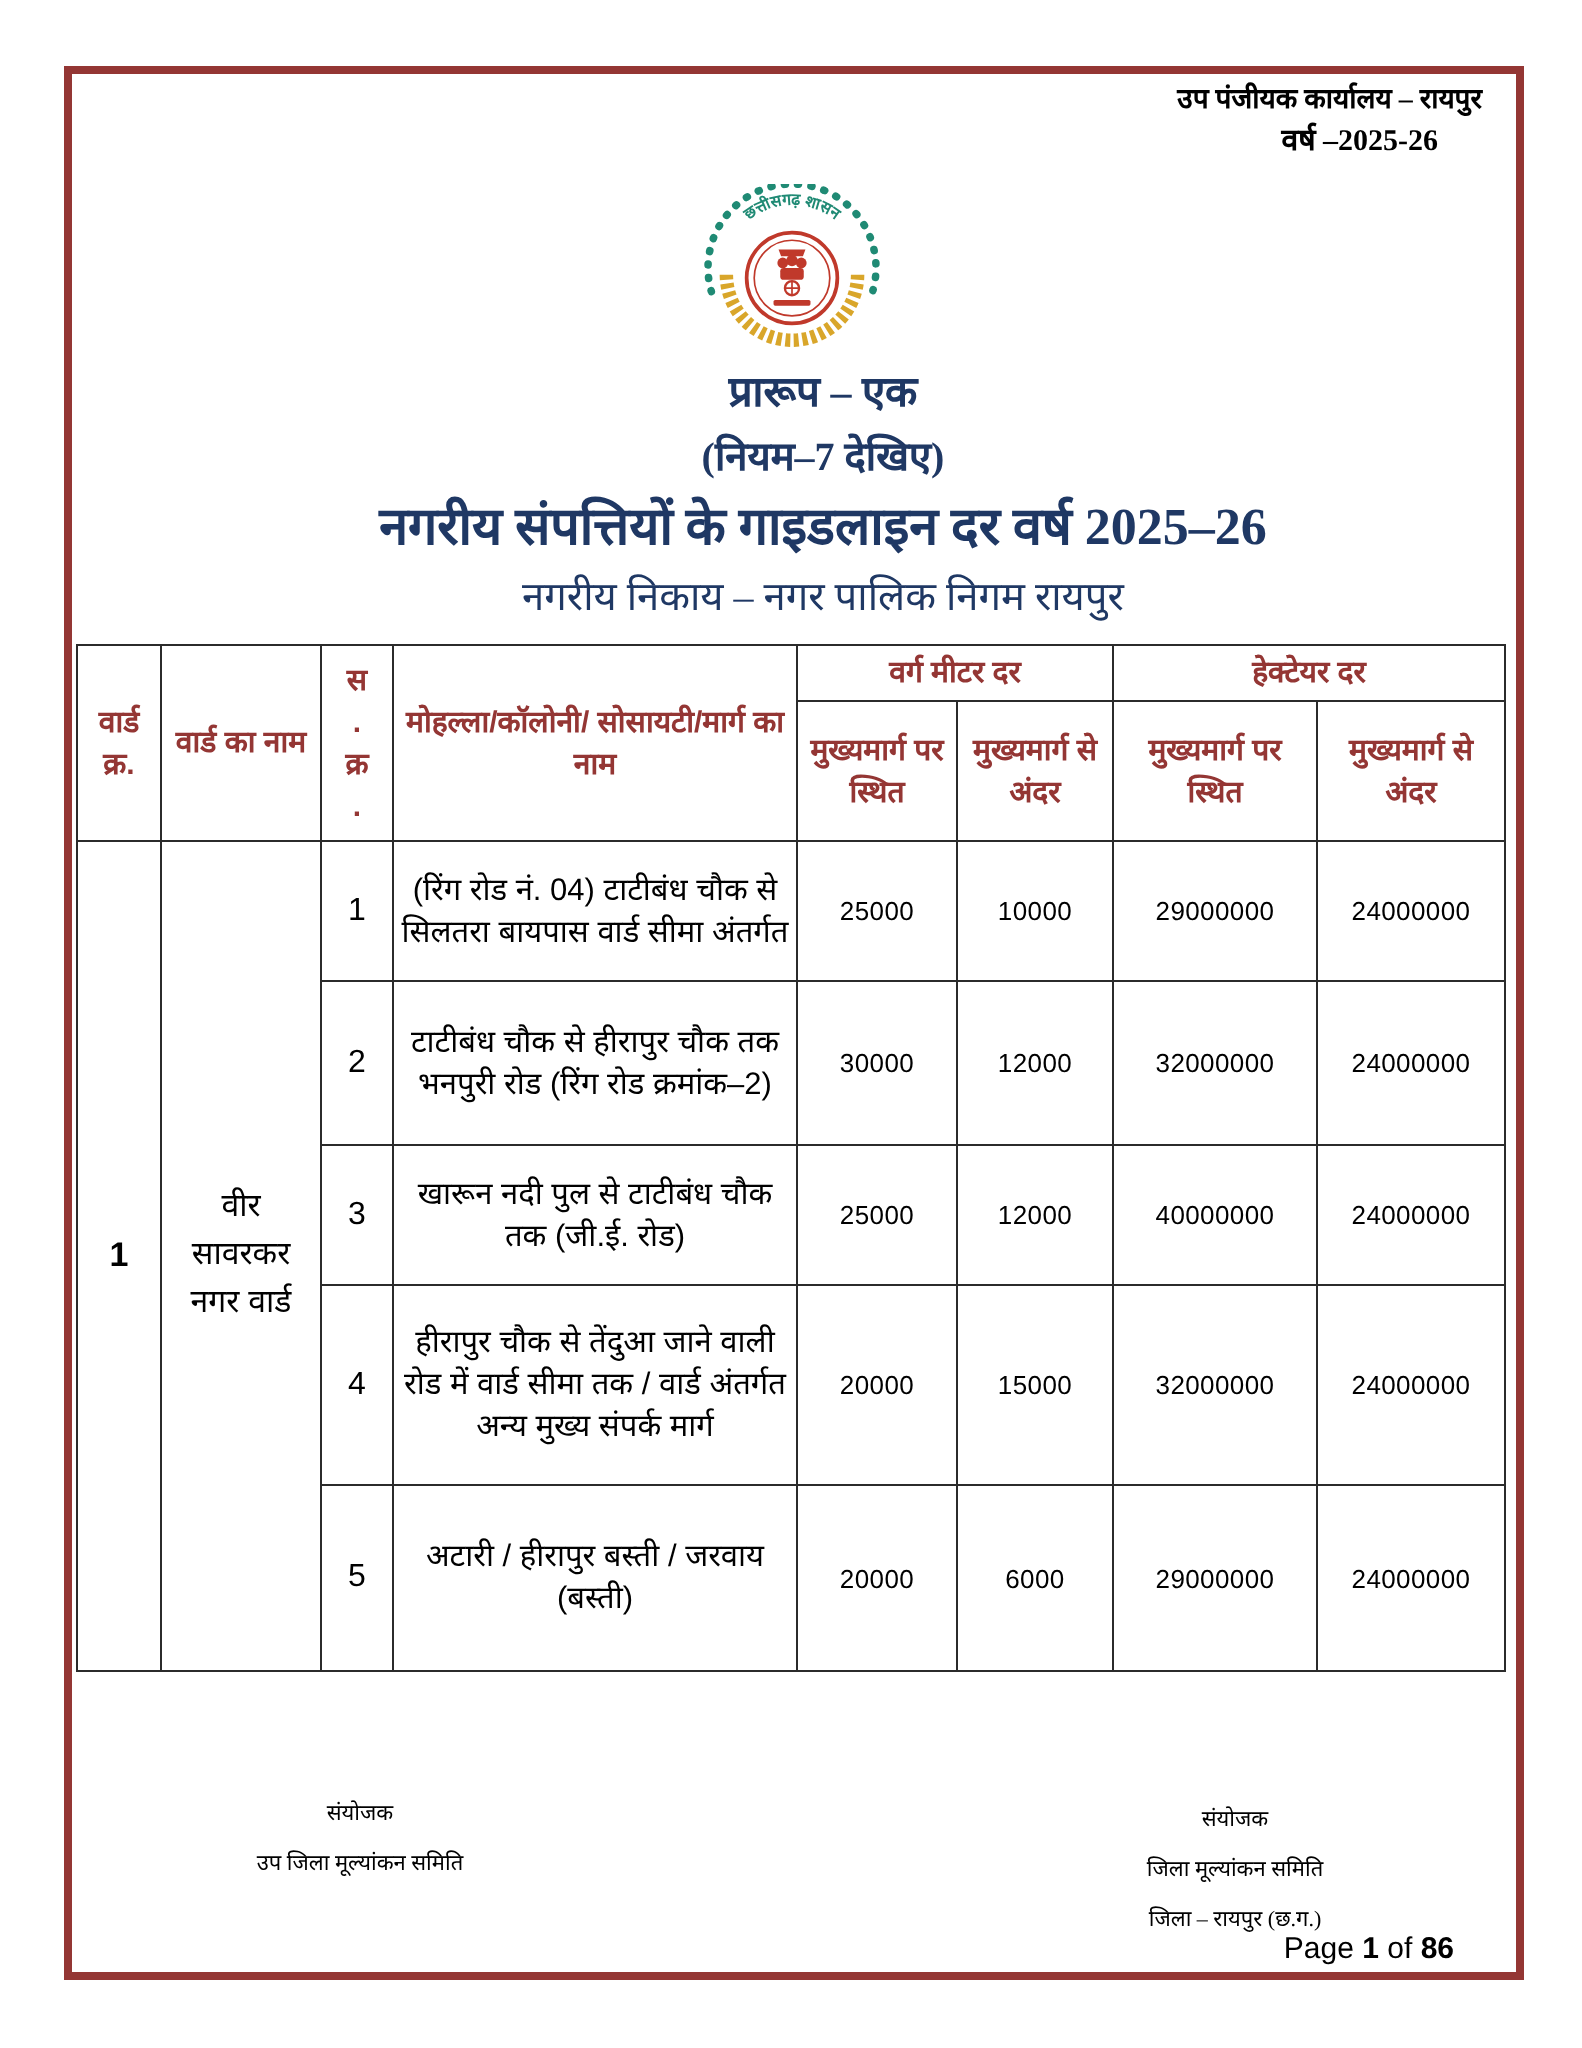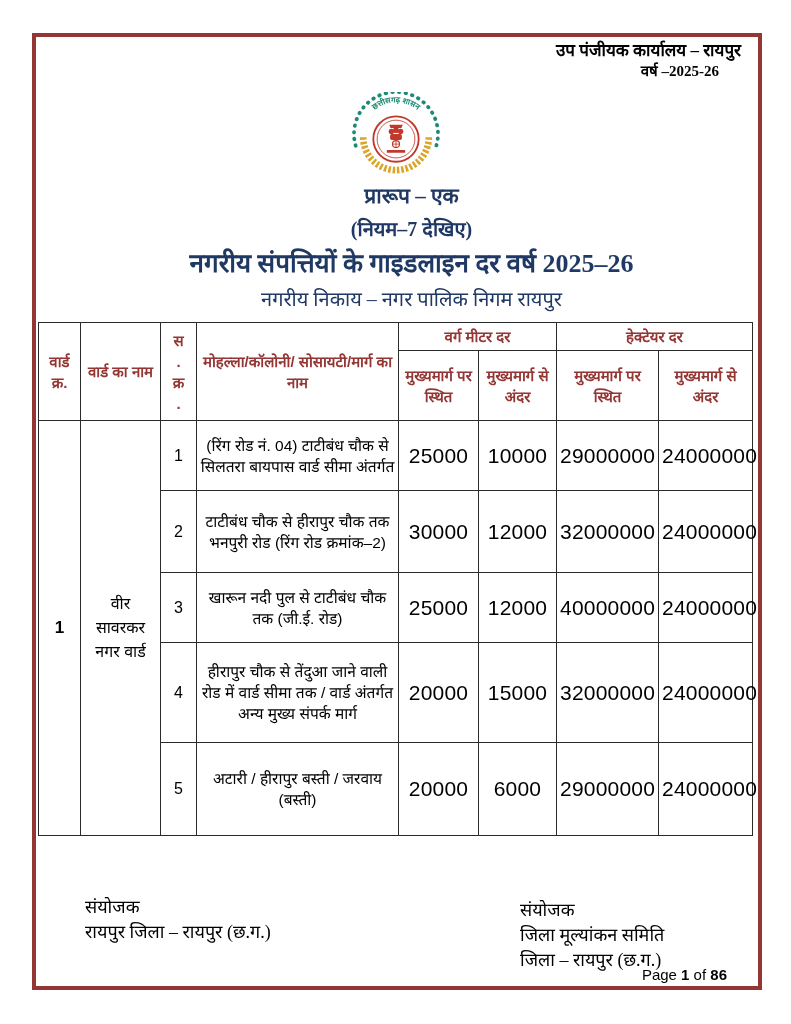--- a/index.html
+++ b/index.html
@@ -7,21 +7,21 @@
   .page {
     position:relative; width:791px; height:1024px; background:#ffffff;
     font-family:"Liberation Serif", serif; color:#000; margin:0 auto; overflow:hidden;
   }
   .frame {
     position:absolute; left:32px; top:33px; width:730px; height:957px;
     border:4px solid #943634;
   }
   
   .office-block { position:absolute; top:40px; right:50px; text-align:right; }
-  .office-line { font-size:17px; font-weight:bold; line-height:21px; }
+  .office-line { font-size:14px; font-weight:bold; line-height:21px; }
   .year-line { font-size:15px; font-weight:bold; line-height:21px; padding-right:22px; }
 
   
   .emblem-wrap { position:absolute; top:92px; left:0; width:791px; text-align:center; }
 
   
   .titles { position:absolute; top:180px; left:16px; width:791px; text-align:center; color:#1f3864; }
   .title-1 { font-size:21px; font-weight:bold; line-height:33px; }
   .title-2 { font-size:20px; font-weight:bold; line-height:33px; }
   .title-3 { font-size:26px; font-weight:bold; line-height:36px; }
@@ -39,28 +39,28 @@
   table.rates col.c7{width:102px} table.rates col.c8{width:94px}
   table.rates th, table.rates td {
     border:1.5px solid #2b2b2b; text-align:center; vertical-align:middle; padding:2px 3px;
   }
   table.rates th { color:#943634; font-weight:bold; font-size:15px; line-height:21px; }
   th.serial-head { white-space:pre-line; line-height:17px; }
   .row-group-h { height:28px; }
   .row-sub-h   { height:70px; }
   td.sno { font-size:16px; }
   td.locality { font-size:15.5px; line-height:21px; }
-  td.num { font-size:21px; letter-spacing:0.2px; }
+  td.num { font-size:13px; letter-spacing:0.2px; }
   td.ward-no { font-size:17px; font-weight:bold; }
   td.ward-name { font-size:16px; line-height:24px; padding:2px 8px; }
   tr.r1 td{height:70px} tr.r2 td{height:82px} tr.r3 td{height:70px}
   tr.r4 td{height:100px} tr.r5 td{height:93px}
 
   
-  .sig { position:absolute; font-size:18px; line-height:25px; }
+  .sig { position:absolute; text-align:center; font-size:11px; line-height:25px; }
   .sig-left  { left:85px;  top:895px; width:190px; }
   .sig-right { left:520px; top:898px; width:195px; }
   .page-label {
     position:absolute; right:64px; top:966px; font-size:15px;
     font-family:"Liberation Sans", sans-serif;
   }
   .page-label b { font-weight:bold; }
 </style>
 </head>
 <body>
@@ -182,21 +182,21 @@
         <td class="num">20000</td>
         <td class="num">6000</td>
         <td class="num">29000000</td>
         <td class="num">24000000</td>
       </tr>
     </tbody>
   </table>
 
   <div class="sig sig-left">
     <div>संयोजक</div>
-    <div>रायपुर जिला – रायपुर (छ.ग.)</div>
+    <div>उप जिला मूल्यांकन समिति</div>
   </div>
   <div class="sig sig-right">
     <div>संयोजक</div>
     <div>जिला मूल्यांकन समिति</div>
     <div>जिला – रायपुर (छ.ग.)</div>
   </div>
 
   <div class="page-label"><span>Page </span><b>1</b><span> of </span><b>86</b></div>
 </div>
 

